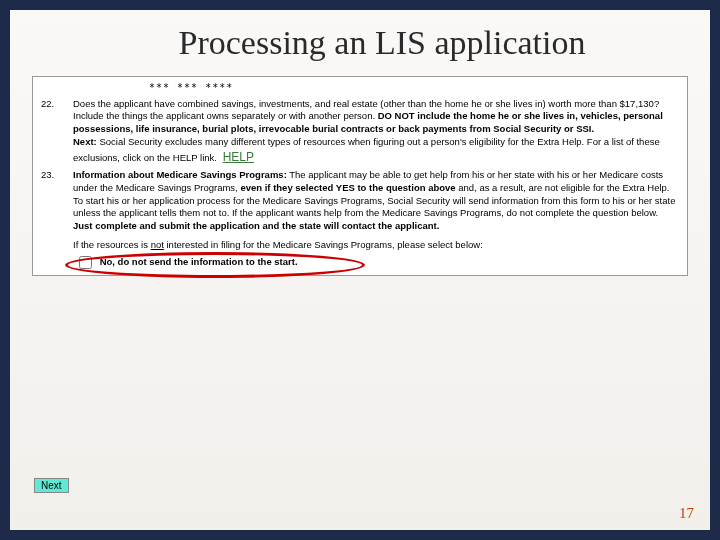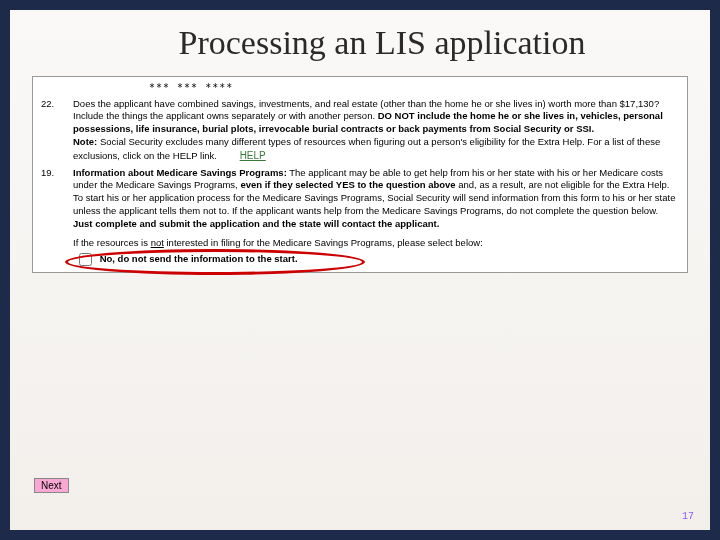--- a/index.html
+++ b/index.html
@@ -48,24 +48,24 @@
     font-weight: normal;
     padding-left: 2px;
   }
   .qbody {
     flex: 1;
     padding-right: 4px;
   }
   .qbody b { font-weight: bold; }
   .help-link {
     color: #3a7a3a;
-    font-size: 10px;
+    font-size: 12px;
     text-decoration: underline;
     cursor: pointer;
-    margin-left: 20px;
+    margin-left: 3px;
   }
   .radio-line {
     margin-top: 3px;
     padding-left: 0;
   }
   .radio-line label {
     margin-right: 14px;
   }
   .radio-line input { margin-right: 4px; vertical-align: middle; }
   .sub-block {
@@ -97,61 +97,61 @@
     pointer-events: none;
   }
   .next-btn {
     position: absolute;
     left: 2px;
     bottom: -8px;
     transform: translateY(100%);
     font-family: Arial, sans-serif;
     font-size: 10px;
     padding: 1px 6px;
-    background: #f9a8d4;
+    background: #5eead4;
     border: 1px solid #888;
     cursor: pointer;
   }
   .next-wrap {
     position: absolute;
     left: 22px;
     bottom: 60px;
   }
   .page-num {
     position: absolute;
     right: 16px;
     bottom: 8px;
-    color: #8b5cf6;
-    font-family: Liberation Mono, monospace;
-    font-size: 10px;
+    color: #c2410c;
+    font-family: Liberation Serif, serif;
+    font-size: 15px;
   }
   u { text-decoration: underline; }
 </style>
 </head>
 <body>
 
 <div class="slide-title">Processing an LIS application</div>
 
 <div class="form-panel">
 
   <div class="mask-row">***    ***    ****</div>
 
   <div class="qrow">
     <div class="qnum">22.</div>
     <div class="qbody">
       <span>Does the applicant have combined savings, investments, and real estate (other than the home he or she lives in) worth more than $17,130? Include the things the applicant owns separately or with another person. </span>
       <b>DO NOT include the home he or she lives in, vehicles, personal possessions, life insurance, burial plots, irrevocable burial contracts or back payments from Social Security or SSI.</b><br>
-      <b>Note:</b>
+      <b>Next:</b>
       <span> Social Security excludes many different types of resources when figuring out a person's eligibility for the Extra Help. For a list of these exclusions, click on the HELP link.</span>
       <span class="help-link">HELP</span>
     </div>
   </div>
 
   <div class="qrow">
-    <div class="qnum">19.</div>
+    <div class="qnum">23.</div>
     <div class="qbody">
       <b>Information about Medicare Savings Programs:</b>
       <span> The applicant may be able to get help from his or her state with his or her Medicare costs under the Medicare Savings Programs, </span>
       <b>even if they selected YES to the question above</b>
       <span> and, as a result, are not eligible for the Extra Help. To start his or her application process for the Medicare Savings Programs, Social Security will send information from this form to his or her state unless the applicant tells them not to. If the applicant wants help from the Medicare Savings Programs, do not complete the question below. </span>
       <b>Just complete and submit the application and the state will contact the applicant.</b>
     </div>
   </div>
 
   <div class="sub-block">

